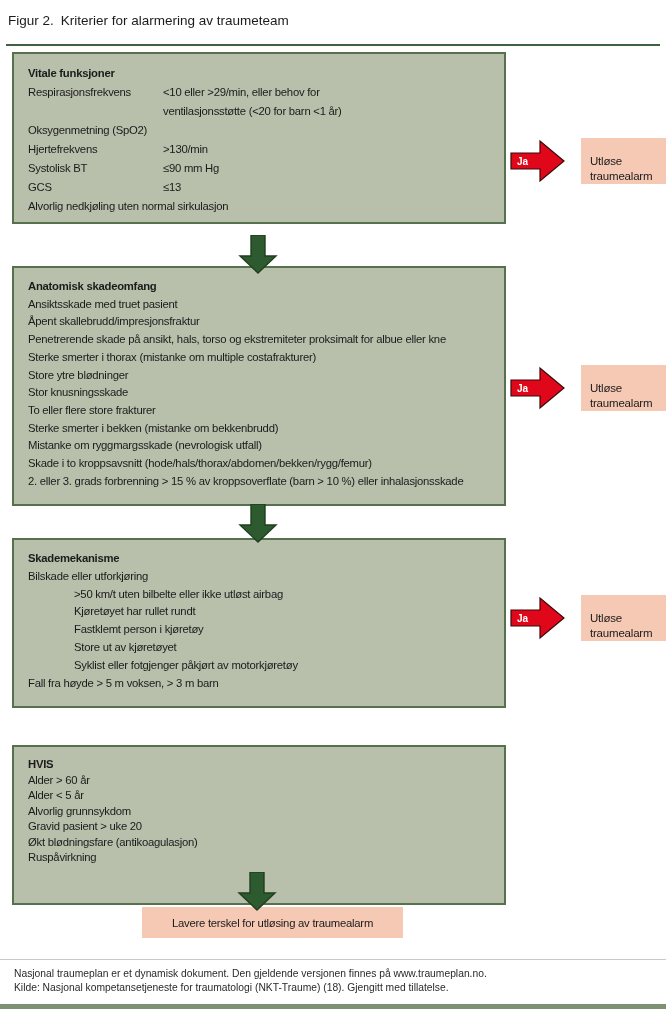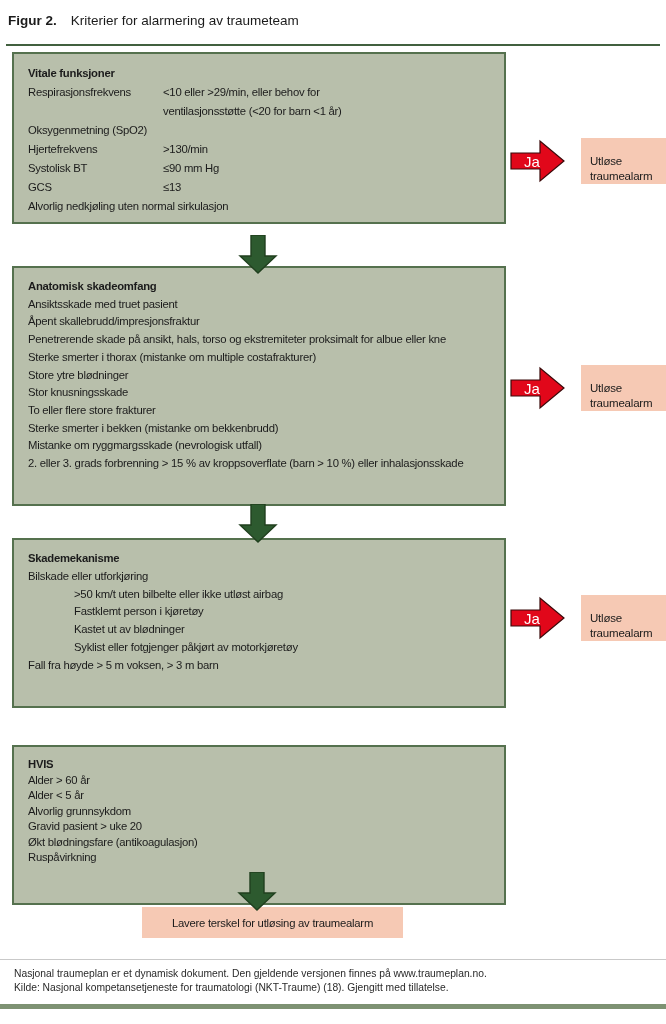--- a/index.html
+++ b/index.html
@@ -13,21 +13,21 @@
     --title-rule:#41603f;
     --bottom-bar:#7e9273;
     --text:#1b1b1b;
   }
   html,body{margin:0;padding:0;background:#ffffff;}
   .page{
     position:relative;width:666px;height:1024px;background:#ffffff;overflow:hidden;
     font-family:"Liberation Sans","DejaVu Sans",sans-serif;color:var(--text);
   }
   .title{position:absolute;left:8px;top:13px;font-size:13.5px;white-space:nowrap;}
-  .title-prefix{font-weight:bold;margin-right:14px;text-align:center;}
+  .title-prefix{font-weight:normal;margin-right:7px;text-align:center;}
   .title-rule{position:absolute;left:6px;top:44px;width:654px;height:2px;background:var(--title-rule);}
   .box{
     position:absolute;left:12px;width:494px;box-sizing:border-box;
     background:var(--box-fill);border:2px solid var(--box-border);
     padding:10px 14px;font-size:11.3px;letter-spacing:-0.25px;
   }
   .box .item,.box .box-heading,.vrow,.vnote{white-space:nowrap;}
   .box-heading{font-weight:bold;}
   .box1{top:52px;height:172px;line-height:19px;}
   .box2{top:266px;height:240px;line-height:17.7px;}
@@ -41,22 +41,22 @@
   .ga1{left:238px;top:235px;}
   .ga2{left:238px;top:504px;}
   .ga3{left:237px;top:872px;}
   .callout{position:absolute;left:510px;display:flex;align-items:center;z-index:5;}
   .co1{top:138px;}
   .co2{top:365px;}
   .co3{top:595px;}
   .ja-arrow{position:relative;width:56px;height:44px;flex:0 0 56px;}
   .ja-arrow svg{position:absolute;left:0;top:0;}
   .ja-label{
-    position:absolute;left:14px;top:0;height:44px;display:flex;align-items:center;
-    color:#ffffff;font-weight:normal;font-size:15px;
+    position:absolute;left:7px;top:0;height:44px;display:flex;align-items:center;
+    color:#ffffff;font-weight:bold;font-size:10px;
   }
   .alarm-box{
     width:89px;height:46px;box-sizing:border-box;margin-left:15px;
     background:var(--callout-pink);display:flex;align-items:flex-end;
     font-size:11.5px;line-height:15px;letter-spacing:-0.2px;
   }
   .alarm-box span{padding-left:9px;display:block;width:70px;}
   .final-box{
     position:absolute;left:142px;top:907px;width:261px;height:31px;box-sizing:border-box;
     background:var(--callout-pink);display:flex;align-items:center;justify-content:center;
@@ -112,33 +112,35 @@
     <div class="box-heading">Anatomisk skadeomfang</div>
     <div class="item">Ansiktsskade med truet pasient</div>
     <div class="item">Åpent skallebrudd/impresjonsfraktur</div>
     <div class="item">Penetrerende skade på ansikt, hals, torso og ekstremiteter proksimalt for albue eller kne</div>
     <div class="item">Sterke smerter i thorax (mistanke om multiple costafrakturer)</div>
     <div class="item">Store ytre blødninger</div>
     <div class="item">Stor knusningsskade</div>
     <div class="item">To eller flere store frakturer</div>
     <div class="item">Sterke smerter i bekken (mistanke om bekkenbrudd)</div>
     <div class="item">Mistanke om ryggmargsskade (nevrologisk utfall)</div>
+    <div class="item">Skade i to kroppsavsnitt (hode/hals/thorax/abdomen/bekken/rygg/femur)</div>
     <div class="item">2. eller 3. grads forbrenning &gt; 15 % av kroppsoverflate (barn &gt; 10 %) eller inhalasjonsskade</div>
   </div>
 
   <svg class="green-arrow ga2" viewBox="0 0 40 40">
     <polygon points="13,0 27,0 27,21 38,21 20,38 2,21 13,21" style="fill:var(--arrow-green);stroke:var(--arrow-green-stroke);stroke-width:1.4;stroke-linejoin:miter;"></polygon>
   </svg>
 
   <div class="box box3">
     <div class="box-heading">Skademekanisme</div>
     <div class="item">Bilskade eller utforkjøring</div>
     <div class="item indent">&gt;50 km/t uten bilbelte eller ikke utløst airbag</div>
+    <div class="item indent">Kjøretøyet har rullet rundt</div>
     <div class="item indent">Fastklemt person i kjøretøy</div>
-    <div class="item indent">Kastet ut av blødninger</div>
+    <div class="item indent">Store ut av kjøretøyet</div>
     <div class="item indent">Syklist eller fotgjenger påkjørt av motorkjøretøy</div>
     <div class="item">Fall fra høyde &gt; 5 m voksen, &gt; 3 m barn</div>
   </div>
 
   <div class="box box4">
     <div class="box-heading">HVIS</div>
     <div class="item">Alder &gt; 60 år</div>
     <div class="item">Alder &lt; 5 år</div>
     <div class="item">Alvorlig grunnsykdom</div>
     <div class="item">Gravid pasient &gt; uke 20</div>

